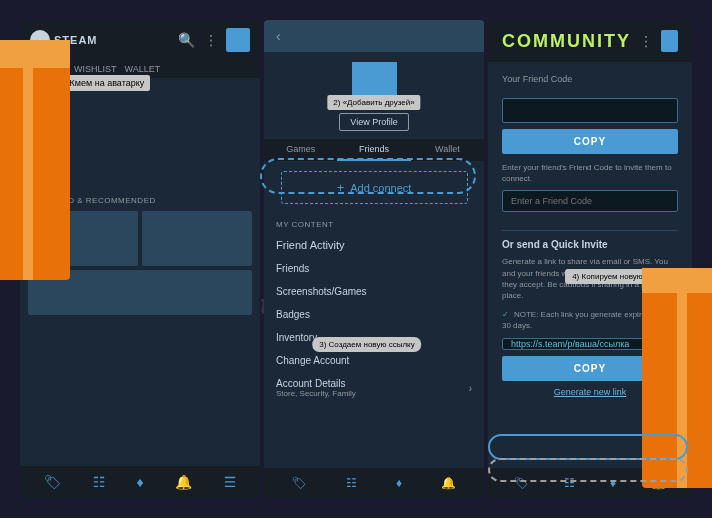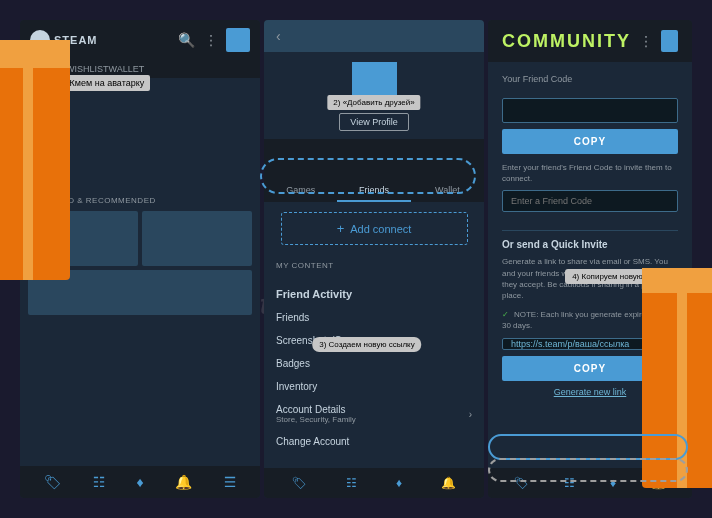--- a/index.html
+++ b/index.html
@@ -80,21 +80,21 @@
       height: 24px;
       background: #4a9bd4;
       border-radius: 2px;
       cursor: pointer;
     }
 
     .steam-nav {
       background: #171d25;
       padding: 4px 8px;
       display: flex;
-      gap: 0;
+      gap: 8px;
       align-items: flex-end;
     }
 
     .steam-nav-item {
       color: #8f98a0;
       font-size: 9px;
       cursor: pointer;
       display: flex;
       align-items: center;
       gap: 2px;
@@ -214,21 +214,20 @@
     }
 
     .friends-tab {
       flex: 1;
       color: #8f98a0;
       font-size: 9px;
       padding: 5px 4px;
       text-align: center;
       cursor: pointer;
       border-bottom: 2px solid transparent;
-      margin-top: 41px;
     }
 
     .friends-tab.active {
       color: #c6d4df;
       border-bottom-color: #4a9bd4;
     }
 
     .add-friends-btn {
       margin: 10px auto;
       display: flex;
@@ -257,23 +256,22 @@
     }
 
     .friends-menu-item {
       padding: 6px 12px;
       color: #c6d4df;
       font-size: 10px;
       cursor: pointer;
     }
 
     .friends-menu-item.bold {
-      font-weight: bold;
+      font-weight: normal;
       font-size: 11px;
-      margin-top: 8px;
     }
 
     .friends-menu-item.with-arrow {
       display: flex;
       justify-content: space-between;
       align-items: center;
     }
 
     .friends-bottom-nav {
       position: absolute;
@@ -564,28 +562,28 @@
       <span>Add connect</span>
     </button>
 
     <div class="my-content-label">MY CONTENT</div>
 
     <div class="friends-menu-item bold">Friend Activity</div>
     <div class="friends-menu-item">Friends</div>
     <div class="friends-menu-item">Screenshots/Games</div>
     <div class="friends-menu-item">Badges</div>
     <div class="friends-menu-item">Inventory</div>
+    <div class="friends-menu-item">Change Account</div>
     <div class="friends-menu-item with-arrow">
       <div>
         <div style="font-size:10px;color:#c6d4df;">Account Details</div>
         <div style="font-size:8px;color:#8f98a0;">Store, Security, Family</div>
       </div>
       <span style="color:#8f98a0;">›</span>
     </div>
-    <div class="friends-menu-item">Change Account</div>
 
     <div class="friends-bottom-nav">
       <span style="color:#4a9bd4;font-size:12px;cursor:pointer;">🏷</span>
       <span style="color:#4a9bd4;font-size:12px;cursor:pointer;">☷</span>
       <span style="color:#4a9bd4;font-size:12px;cursor:pointer;">♦</span>
       <span style="color:#4a9bd4;font-size:12px;cursor:pointer;">🔔</span>
     </div>
   </div>
 
   <div class="community-panel">

